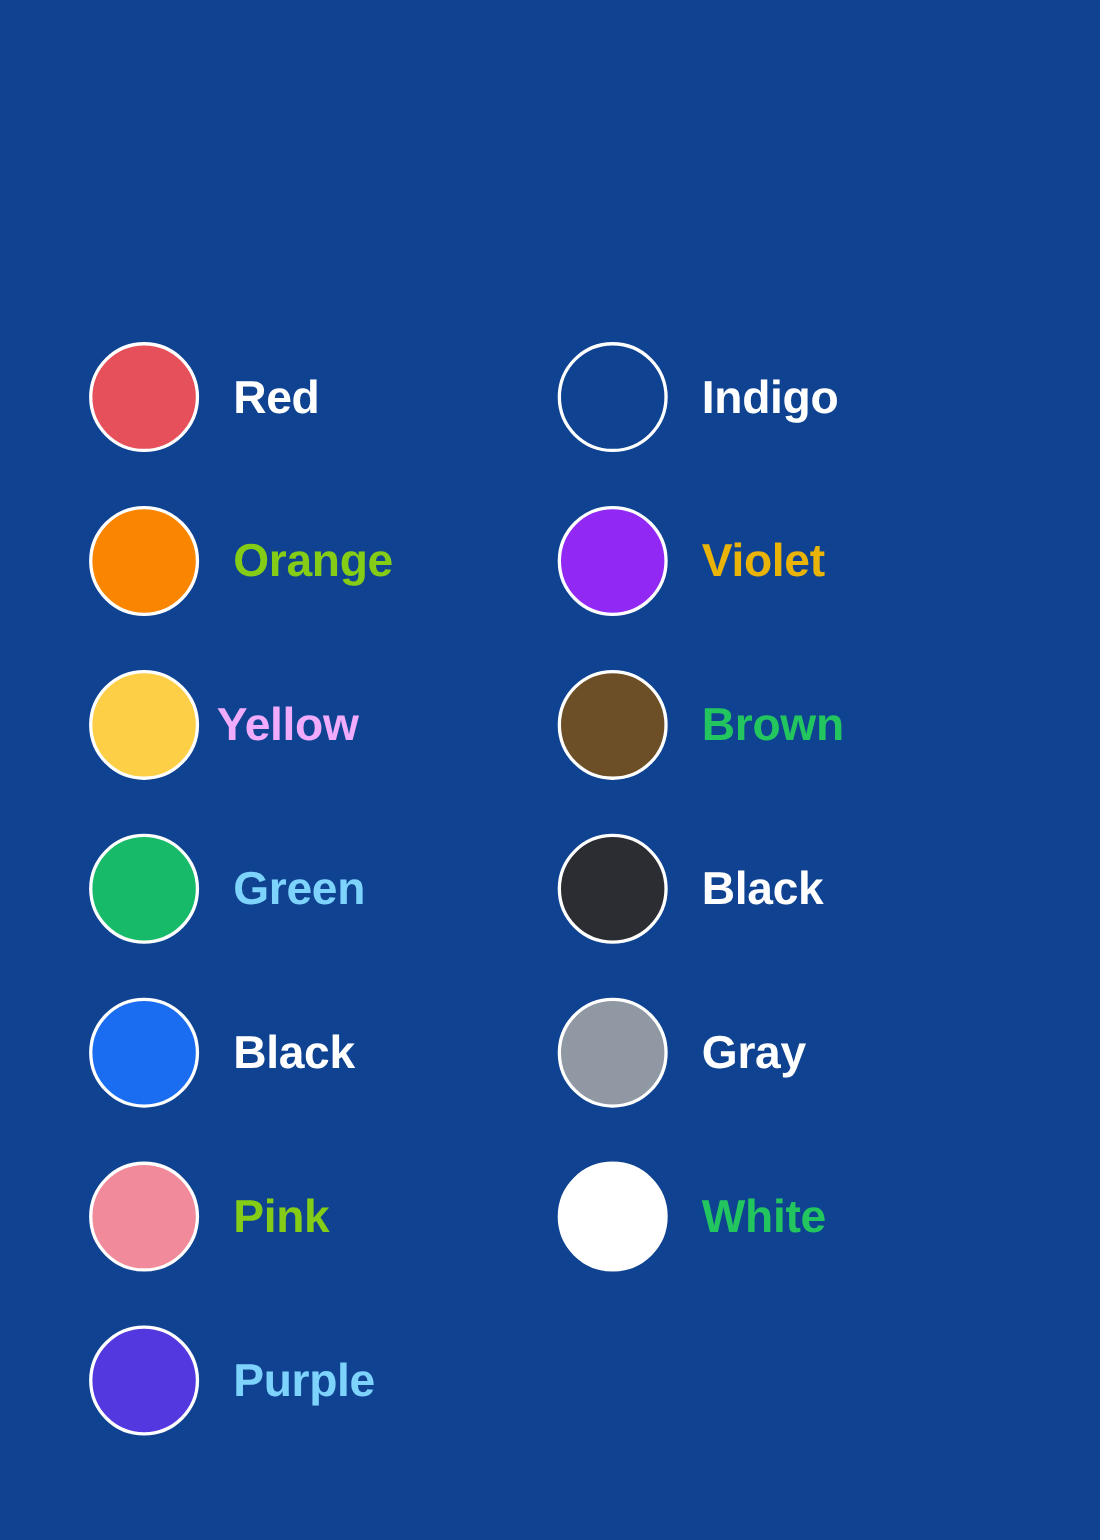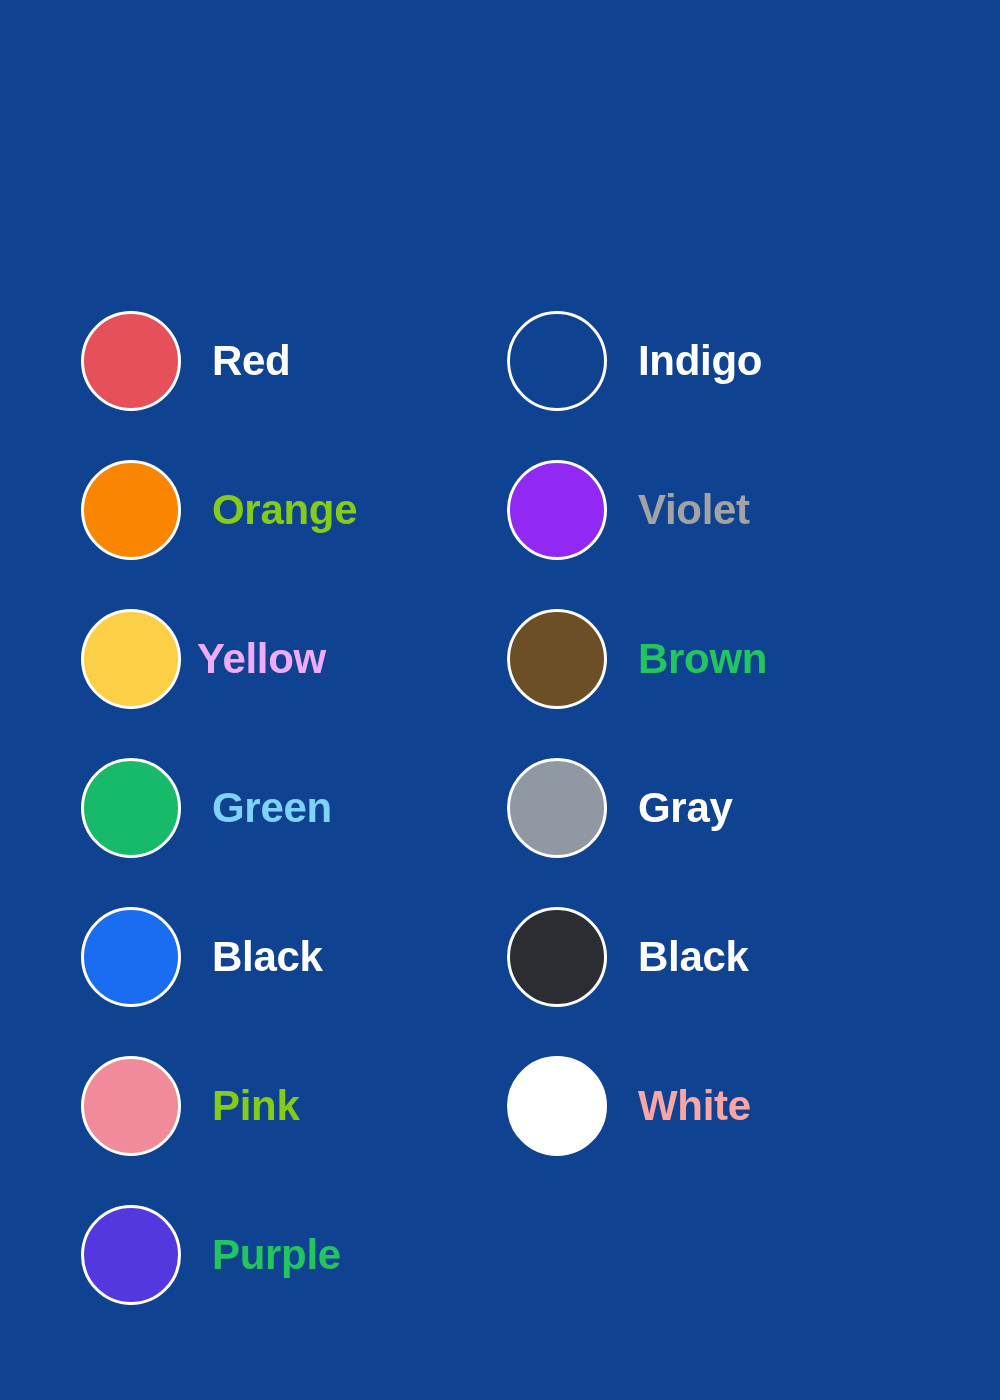--- a/index.html
+++ b/index.html
@@ -84,44 +84,44 @@
       <div class="swatch-row">
         <div class="swatch-circle" style="background: rgb(26, 109, 240); border-color: rgb(255, 255, 255);"></div>
         <div class="swatch-label" style="color: rgb(255, 255, 255);">Black</div>
       </div>
       <div class="swatch-row">
         <div class="swatch-circle" style="background: rgb(241, 139, 155); border-color: rgb(255, 255, 255);"></div>
         <div class="swatch-label" style="color: #84cc16;">Pink</div>
       </div>
       <div class="swatch-row">
         <div class="swatch-circle" style="background: rgb(83, 56, 224); border-color: rgb(255, 255, 255);"></div>
-        <div class="swatch-label" style="color: #22c55e; text-align: right;">Purple</div>
+        <div class="swatch-label" style="color: #7dd3fc; text-align: right;">Purple</div>
       </div>
     </div>
 
   <div class="column" id="column-right">
       <div class="swatch-row">
         <div class="swatch-circle" style="background: rgb(15, 67, 145); border-color: rgb(255, 255, 255);"></div>
         <div class="swatch-label" style="color: rgb(255, 255, 255);">Indigo</div>
       </div>
       <div class="swatch-row">
         <div class="swatch-circle" style="background: rgb(146, 40, 244); border-color: rgb(255, 255, 255);"></div>
-        <div class="swatch-label" style="color: #a3a3a3;">Violet</div>
+        <div class="swatch-label" style="color: #eab308;">Violet</div>
       </div>
       <div class="swatch-row">
         <div class="swatch-circle" style="background: rgb(108, 79, 39); border-color: rgb(255, 255, 255);"></div>
         <div class="swatch-label" style="color: #22c55e;">Brown</div>
       </div>
       <div class="swatch-row">
+        <div class="swatch-circle" style="background: rgb(44, 45, 51); border-color: rgb(255, 255, 255);"></div>
+        <div class="swatch-label" style="color: rgb(255, 255, 255);">Black</div>
+      </div>
+      <div class="swatch-row">
         <div class="swatch-circle" style="background: rgb(143, 152, 163); border-color: rgb(255, 255, 255);"></div>
         <div class="swatch-label" style="color: rgb(255, 255, 255);">Gray</div>
       </div>
       <div class="swatch-row">
-        <div class="swatch-circle" style="background: rgb(44, 45, 51); border-color: rgb(255, 255, 255);"></div>
-        <div class="swatch-label" style="color: rgb(255, 255, 255);">Black</div>
-      </div>
-      <div class="swatch-row">
         <div class="swatch-circle" style="background: rgb(255, 255, 255); border-color: rgb(255, 255, 255);"></div>
-        <div class="swatch-label" style="color: #fca5a5;">White</div>
+        <div class="swatch-label" style="color: #22c55e;">White</div>
       </div>
     </div>
 
 </div>
 
 </body></html>

